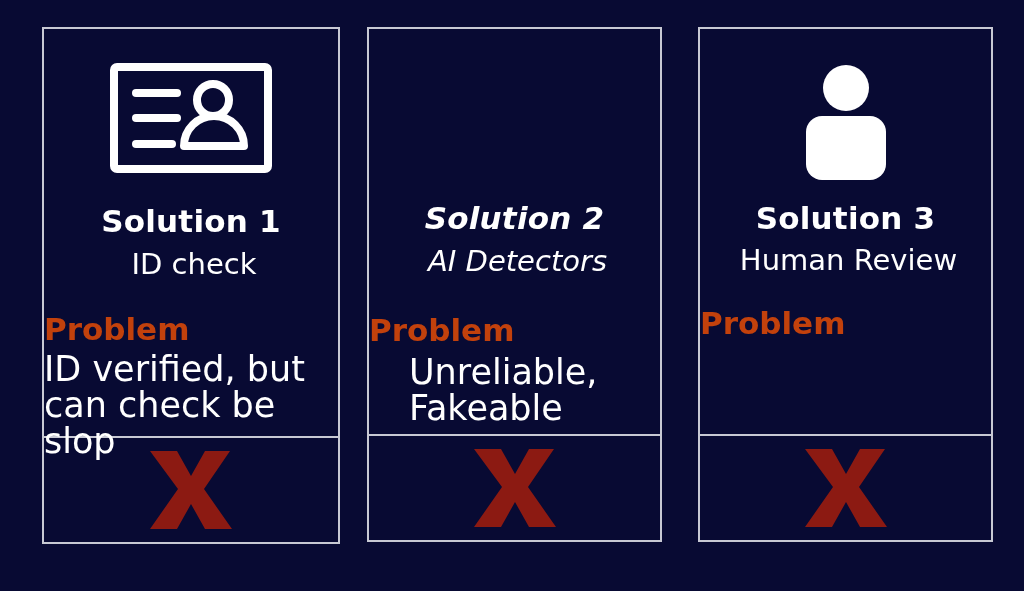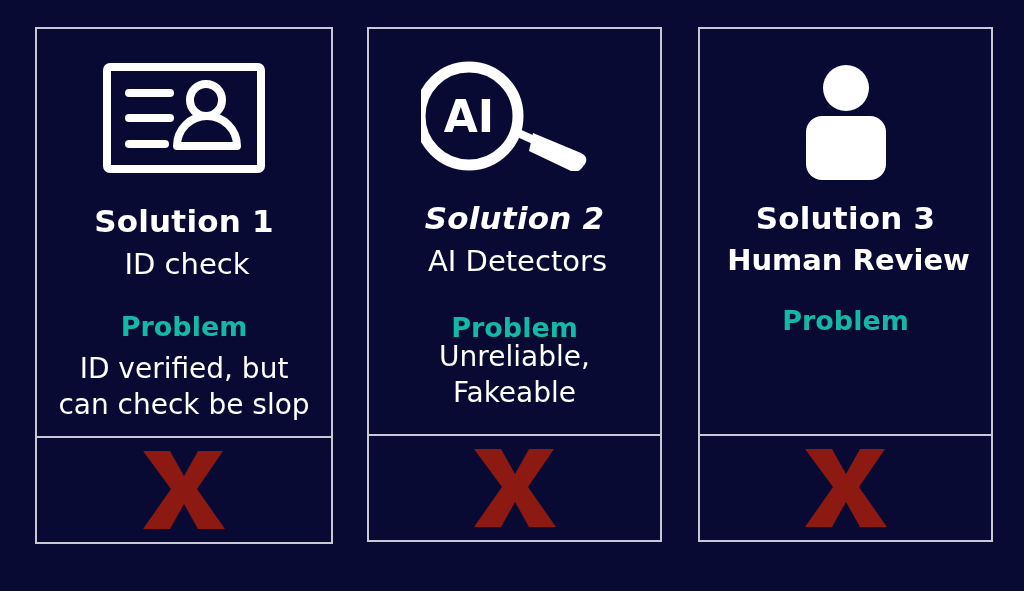--- a/index.html
+++ b/index.html
@@ -54,49 +54,48 @@
       left: 0; right: 0;
       text-align: center;
       color: #ffffff;
       font-size: 29px;
       font-weight: normal;
       padding-left: 6px;
     }
     .problem-label {
       position: absolute;
       left: 0; right: 0;
-      text-align: center;
-      color: #14b8a6;
+      color: #c2410c;
       font-weight: bold;
-      font-size: 27px;
+      font-size: 31px;
     }
     .problem-text {
       position: absolute;
       left: 0; right: 0;
-      text-align: center;
+      text-align: left;
       color: #ffffff;
-      font-size: 28px;
+      font-size: 35px;
       line-height: 36px;
     }
     .problem-text span { display: block; }
     .x-mark {
       position: absolute;
       left: 0; right: 0;
       top: 0; bottom: 0;
       display: flex;
       align-items: center;
       justify-content: center;
     }
   </style>
 </head>
 <body>
 
 <div class="stage">
 
-  <div class="panel" style="left:35px; width:298px; height:517px;">
+  <div class="panel" style="left:42px; width:298px; height:517px;">
     <div class="panel-top" style="height:409px;">
       <div class="icon-wrap" style="top:34px;">
         <svg width="162" height="110" viewBox="0 0 162 110">
           <rect x="4" y="4" width="154" height="102" rx="3" fill="none" stroke="#ffffff" stroke-width="8"></rect>
           <line x1="26" y1="30" x2="67" y2="30" stroke="#ffffff" stroke-width="8" stroke-linecap="round"></line>
           <line x1="26" y1="55" x2="67" y2="55" stroke="#ffffff" stroke-width="8" stroke-linecap="round"></line>
           <line x1="26" y1="81" x2="62" y2="81" stroke="#ffffff" stroke-width="8" stroke-linecap="round"></line>
           <circle cx="103" cy="37" r="16" fill="none" stroke="#ffffff" stroke-width="8"></circle>
           <path d="M 74 83 A 30 30 0 0 1 134 83 Z" fill="none" stroke="#ffffff" stroke-width="8" stroke-linejoin="round"></path>
         </svg>
@@ -113,32 +112,24 @@
       <div class="x-mark">
         <svg width="82" height="78" viewBox="0 0 82 78">
           <polygon points="0,0 27,0 41,25 55,0 80,0 54,38 82,78 55,78 41,53 27,78 0,78 28,38" fill="#8c1a12"></polygon>
         </svg>
       </div>
     </div>
   </div>
 
   <div class="panel" style="left:367px; width:295px; height:515px;">
     <div class="panel-top" style="height:407px;">
-      <div class="icon-wrap" style="top:32px;">
-        <svg width="180" height="110" viewBox="0 0 180 110" style="margin-left:-8px;">
-          <circle cx="48" cy="55" r="49" fill="none" stroke="#ffffff" stroke-width="11"></circle>
-          <text x="48" y="71" text-anchor="middle" fill="#ffffff" font-family="DejaVu Sans, sans-serif" font-weight="bold" font-size="44">AI</text>
-          <line x1="95" y1="71" x2="115" y2="80" stroke="#ffffff" stroke-width="8"></line>
-          <path d="M 112 72 L 160 92 Q 168 96 164 103 L 160 108 Q 156 112 150 110 L 108 90 Z" fill="#ffffff"></path>
-        </svg>
-      </div>
       <div class="title" style="top:171px;font-style:italic;">Solution 2</div>
-      <div class="subtitle" style="top:215px;">AI Detectors</div>
+      <div class="subtitle" style="top:215px;font-style:italic;">AI Detectors</div>
       <div class="problem-label" style="top:283px;">Problem</div>
-      <div class="problem-text" style="top:310px;">
+      <div class="problem-text" style="top:325px;margin-left:40px;">
         <span>Unreliable,</span>
         <span>Fakeable</span>
       </div>
     </div>
     <div class="panel-bottom" style="top:407px;">
       <div class="x-mark">
         <svg width="82" height="78" viewBox="0 0 82 78">
           <polygon points="0,0 27,0 41,25 55,0 80,0 54,38 82,78 55,78 41,53 27,78 0,78 28,38" fill="#8c1a12"></polygon>
         </svg>
       </div>
@@ -147,21 +138,21 @@
 
   <div class="panel" style="left:698px; width:295px; height:515px;">
     <div class="panel-top" style="height:407px;">
       <div class="icon-wrap" style="top:34px;">
         <svg width="82" height="120" viewBox="0 0 82 120">
           <circle cx="41" cy="25" r="23" fill="#ffffff"></circle>
           <rect x="1" y="53" width="80" height="64" rx="16" fill="#ffffff"></rect>
         </svg>
       </div>
       <div class="title" style="top:171px;">Solution 3</div>
-      <div class="subtitle" style="top:214px;font-weight:bold;">Human Review</div>
+      <div class="subtitle" style="top:214px;">Human Review</div>
       <div class="problem-label" style="top:276px;">Problem</div>
     </div>
     <div class="panel-bottom" style="top:407px;">
       <div class="x-mark">
         <svg width="82" height="78" viewBox="0 0 82 78">
           <polygon points="0,0 27,0 41,25 55,0 80,0 54,38 82,78 55,78 41,53 27,78 0,78 28,38" fill="#8c1a12"></polygon>
         </svg>
       </div>
     </div>
   </div>

